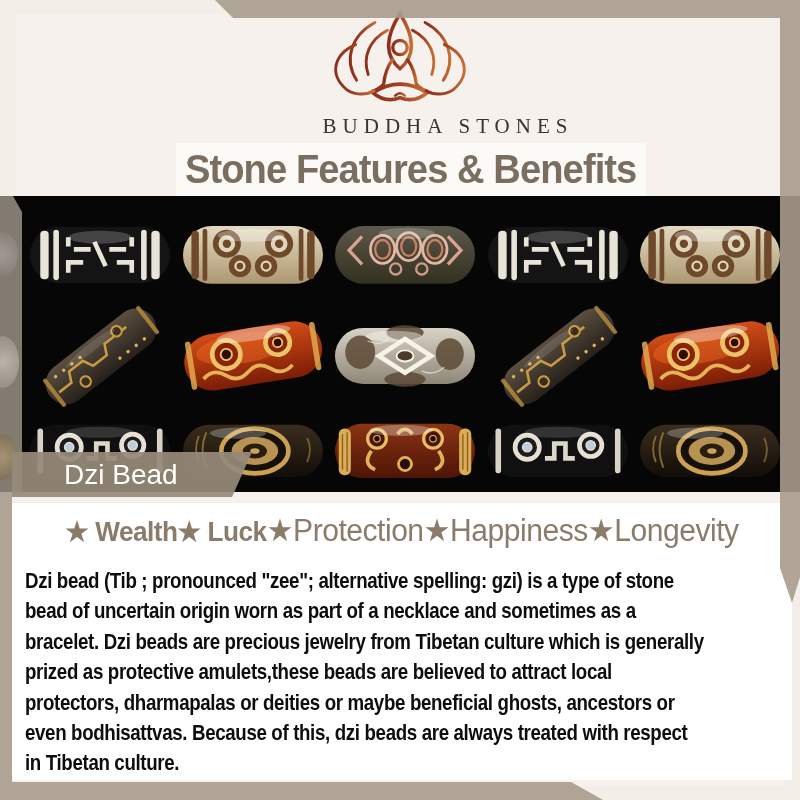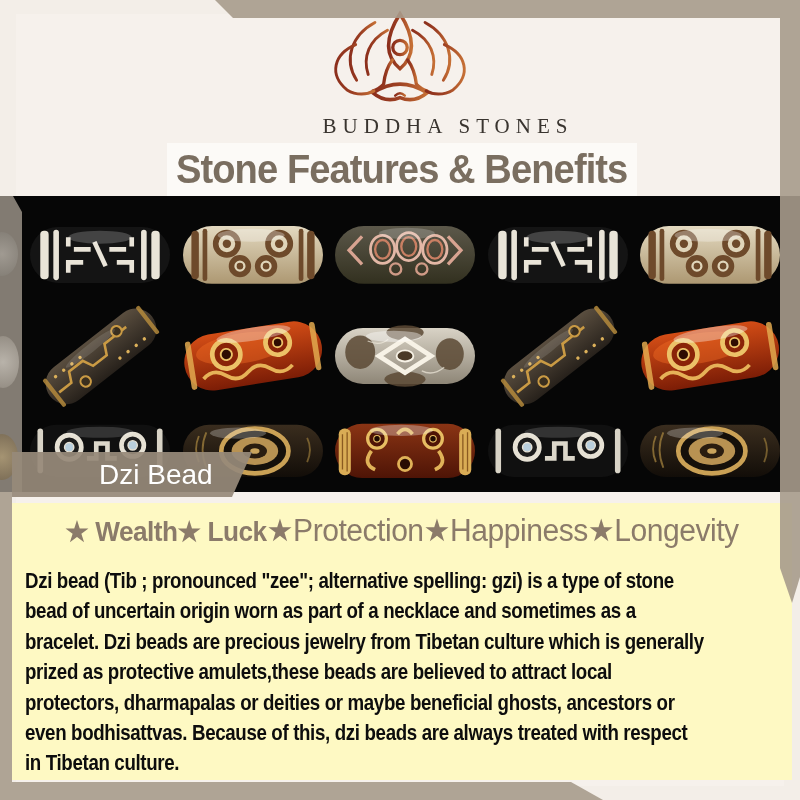--- a/index.html
+++ b/index.html
@@ -12,21 +12,21 @@
 
   
   .logo{position:absolute;left:310px;top:8px;width:180px;height:106px;}
   .brand-name{
     position:absolute;left:0;top:114px;width:100%;text-align:center;
     font-family:"Liberation Serif",serif;font-size:21px;letter-spacing:6px;
     color:#39342f;
     padding-left:48px;
   }
   .banner{
-    position:absolute;left:167px;top:143px;width:470px;height:53px;
+    position:absolute;left:176px;top:143px;width:470px;height:53px;
     background:#fcfaf7;display:flex;align-items:center;justify-content:center;z-index:2;
   }
   .banner-title{
     font-size:41px;font-weight:700;color:#7a6e60;white-space:nowrap;
     transform:scaleX(.93);letter-spacing:-1px;
   }
 
   
   .gallery{position:absolute;left:0;top:196px;width:800px;height:296px;background:#060606;z-index:1;}
   .g-row{position:absolute;left:25px;right:15px;display:flex;justify-content:space-between;align-items:center;}
@@ -48,25 +48,25 @@
   .ghost1{left:-14px;top:36px;width:32px;height:44px;background:radial-gradient(circle,#b9b4ac,#7e7a72);opacity:.55;}
   .ghost2{left:-13px;top:140px;width:32px;height:52px;background:radial-gradient(circle,#ddd8cf,#999288);opacity:.6;}
   .ghost3{left:-14px;top:238px;width:32px;height:46px;background:radial-gradient(circle,#c2a873,#6e5a3a);opacity:.55;}
 
   
   .photo-label{
     position:absolute;left:12px;top:452px;width:240px;height:45px;z-index:5;
     background:rgba(151,138,122,.93);
     clip-path:polygon(0 0,100% 0,calc(100% - 20px) 100%,0 100%);
     display:flex;align-items:center;
-    color:#ffffff;font-size:28px;padding-left:87px;box-sizing:border-box;
-  }
-
-  
-  .panel{position:absolute;left:12px;top:503px;width:780px;height:277px;background:#fef9c3;z-index:1;}
+    color:#ffffff;font-size:28px;padding-left:52px;box-sizing:border-box;
+  }
+
+  
+  .panel{position:absolute;left:12px;top:503px;width:780px;height:277px;background:#ffffff;z-index:1;}
   .benefits{
     padding-top:5px;text-align:center;color:#8b7b6a;white-space:nowrap;
     transform:scaleX(.97);line-height:46px;
   }
   .benefits .seg-bold{font-size:27px;font-weight:700;letter-spacing:-.5px;}
   .benefits .seg-regular{font-size:31px;font-weight:400;letter-spacing:-.5px;}
   .description{
     margin:7px 0 0 13px;color:#0d0d0d;
     font-size:21.5px;font-weight:700;letter-spacing:-.4px;line-height:30.4px;
     transform:scaleX(.87);transform-origin:left top;width:114%;

